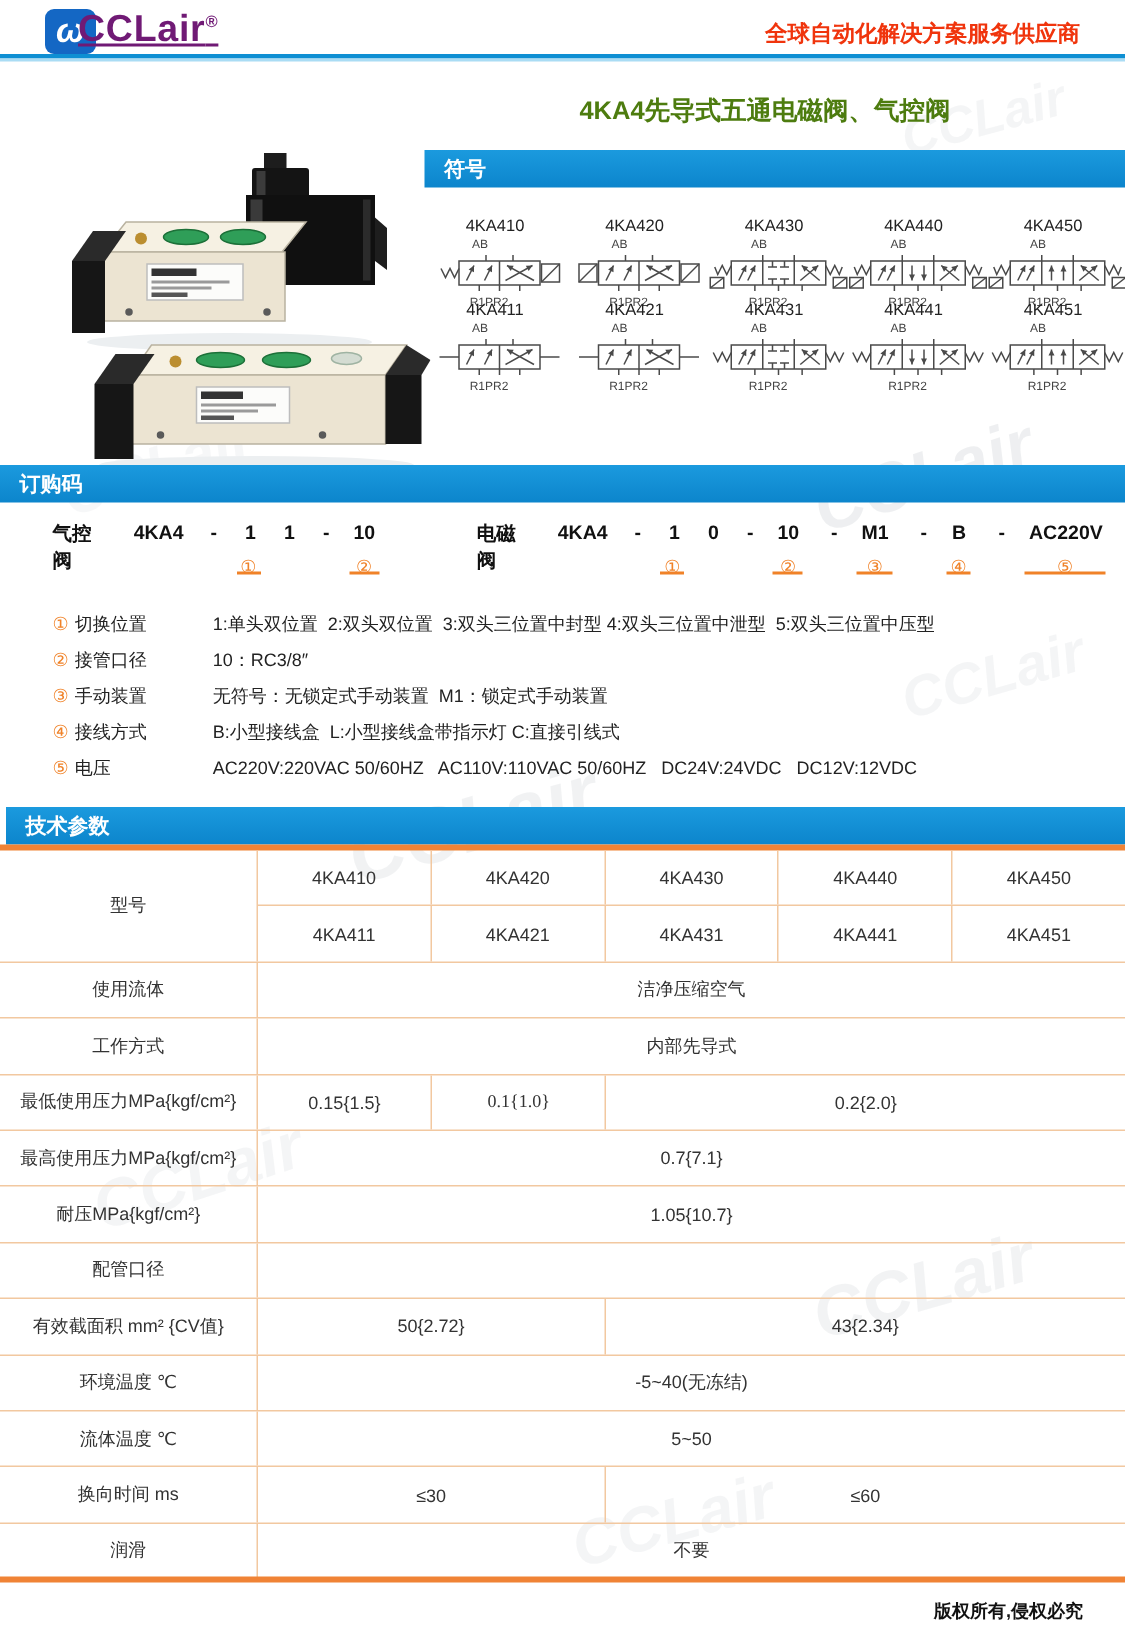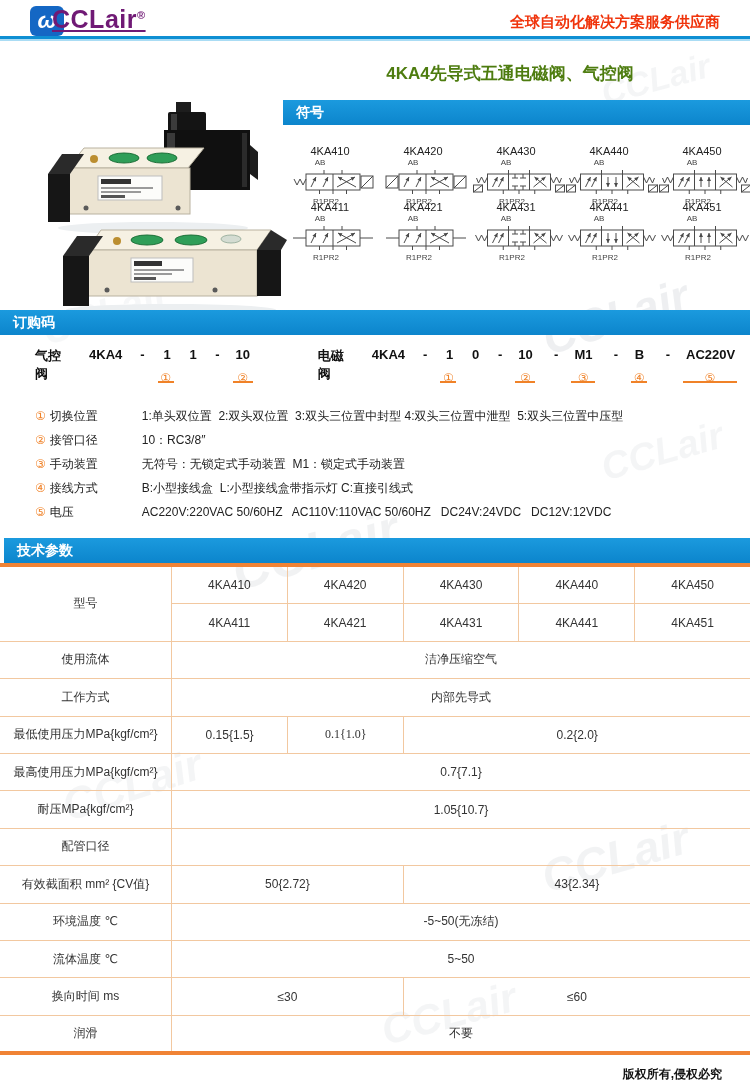--- a/index.html
+++ b/index.html
@@ -569,21 +569,21 @@
       <div class="srow">
         <div class="slabel">有效截面积 mm² {CV值}</div>
         <div class="sdata">
           <div class="scell bord" style="flex: 2 1 0%;">50{2.72}</div>
           <div class="scell" style="flex: 3 1 0%;">43{2.34}</div>
         </div>
       </div>
       <div class="srow">
         <div class="slabel">环境温度 ℃</div>
         <div class="sdata">
-          <div class="scell" style="flex: 5 1 0%;">-5~50(无冻结)</div>
+          <div class="scell" style="flex: 5 1 0%;">-5~40(无冻结)</div>
         </div>
       </div>
       <div class="srow">
         <div class="slabel">流体温度 ℃</div>
         <div class="sdata">
           <div class="scell" style="flex: 5 1 0%;">5~50</div>
         </div>
       </div>
       <div class="srow">
         <div class="slabel">换向时间 ms</div>

